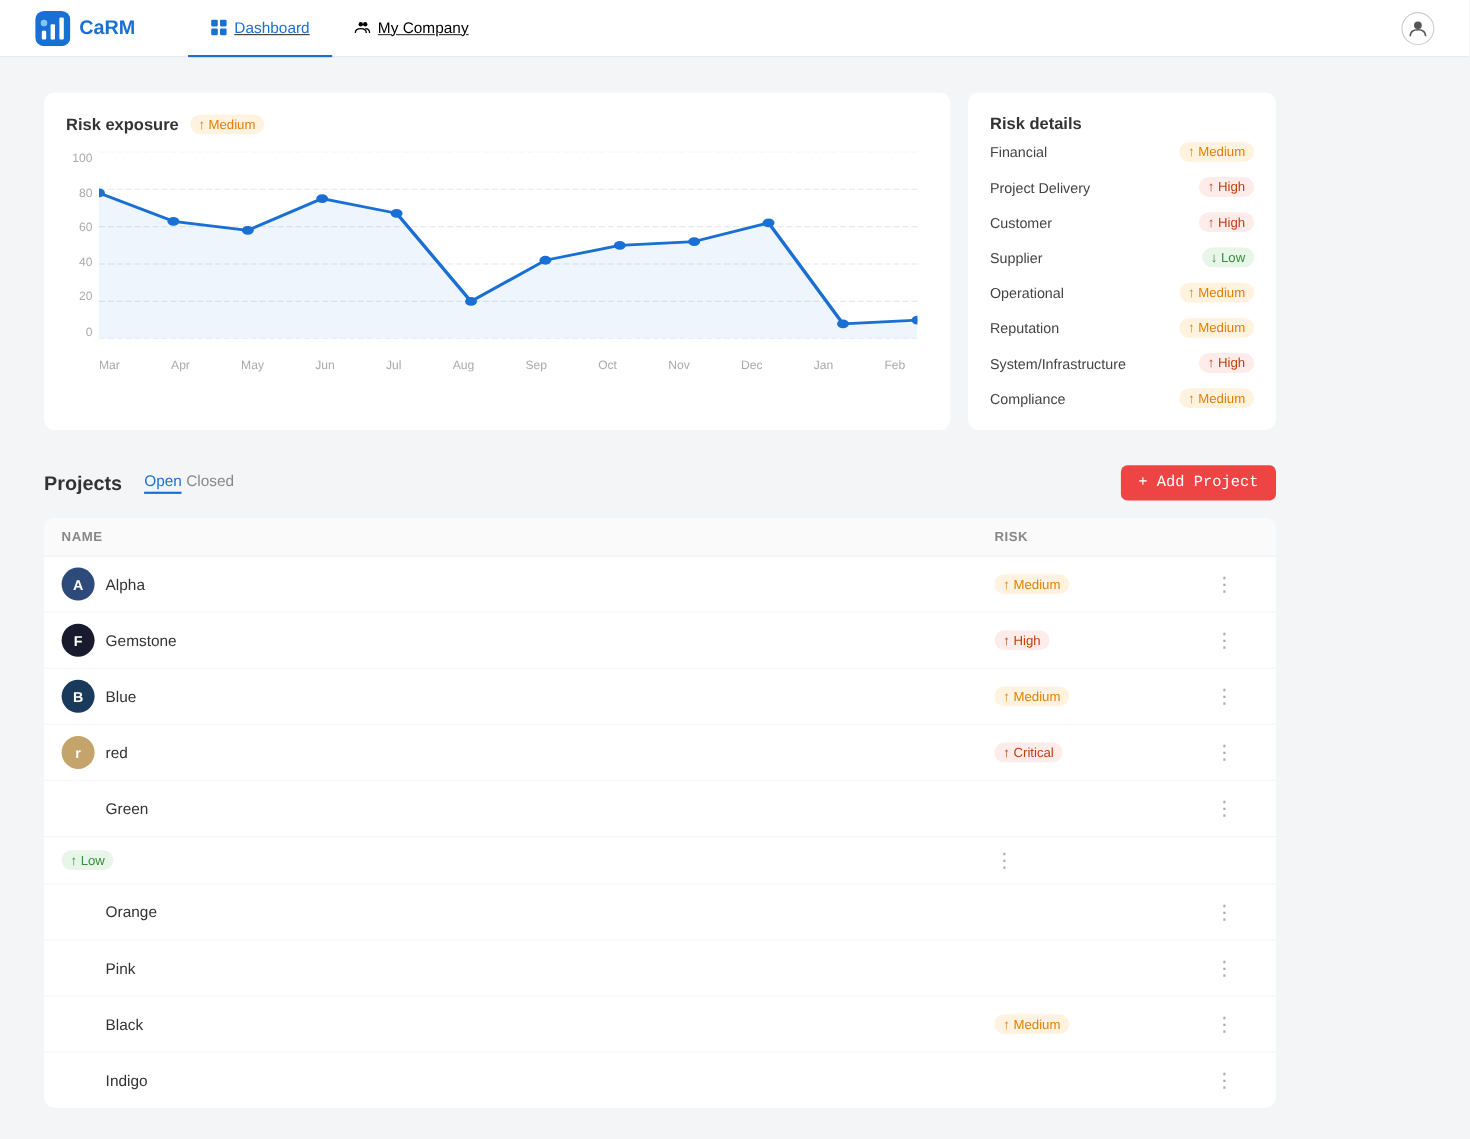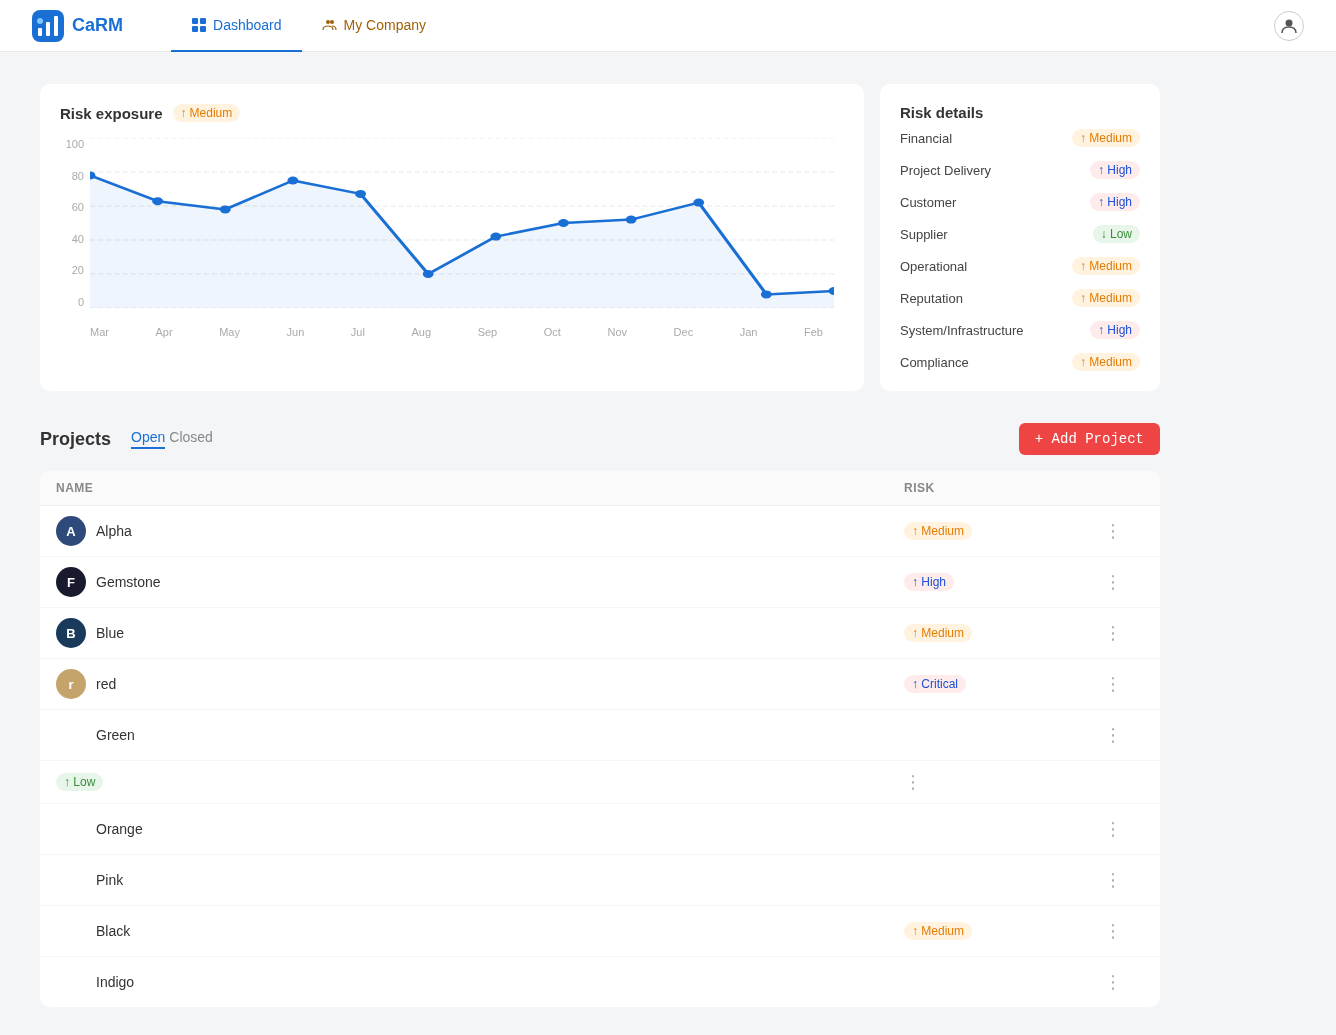--- a/index.html
+++ b/index.html
@@ -2,43 +2,43 @@
 <html><head>
   <meta charset="utf-8">
   <style>
     * { box-sizing: border-box; margin: 0; padding: 0; }
     body { font-family: -apple-system, BlinkMacSystemFont, 'Segoe UI', sans-serif; background: #f4f5f7; color: #333; font-size: 14px; }
 
     
     .nav { background: #fff; display: flex; align-items: center; padding: 0 32px; height: 52px; border-bottom: 1px solid #e8e8e8; position: sticky; top: 0; z-index: 10; }
     .nav-logo { display: flex; align-items: center; gap: 8px; font-weight: 700; font-size: 18px; color: #1a6fd4; margin-right: 48px; }
     .nav-logo-icon { width: 32px; height: 32px; }
-    .nav-tabs { display: flex; gap: 0; flex: 1; }
-    .nav-tab { display: flex; align-items: center; gap: 6px; padding: 0 20px; height: 52px; color: #a16207; text-decoration: none; font-size: 14px; border-bottom: 2px solid transparent; cursor: pointer; }
+    .nav-tabs { display: flex; gap: 0; flex: 1; text-decoration: underline; }
+    .nav-tab { display: flex; align-items: center; gap: 6px; padding: 0 20px; height: 52px; color: #000000; text-decoration: none; font-size: 14px; border-bottom: 2px solid transparent; cursor: pointer; }
     .nav-tab.active { color: #1a6fd4; border-bottom: 2px solid #1a6fd4; }
     .nav-right { margin-left: auto; }
     .user-icon { width: 30px; height: 30px; border-radius: 50%; border: 1px solid #ccc; display: flex; align-items: center; justify-content: center; cursor: pointer; }
 
     
     .main { padding: 32px 40px; max-width: 1200px; }
     .page-title { font-size: 22px; font-weight: 600; margin-bottom: 24px; }
 
     
     .stats-row { display: flex; gap: 16px; margin-bottom: 32px; }
 
     
     .card { background: #fff; border-radius: 10px; padding: 20px; }
     .risk-exposure-card { flex: 1; }
     .card-header { display: flex; align-items: center; gap: 10px; margin-bottom: 16px; }
     .card-title { font-size: 15px; font-weight: 600; }
 
     
     .badge { display: inline-flex; align-items: center; gap: 3px; padding: 2px 8px; border-radius: 12px; font-size: 12px; font-weight: 500; }
     .badge-medium { background: #fff3e0; color: #e67c00; }
-    .badge-high { background: #fdecea; color: #1d4ed8; }
+    .badge-high { background: #fdecea; color: #c2410c; }
     .badge-low { background: #e8f5e9; color: #388e3c; }
 
     
     .chart-container { width: 100%; height: 200px; position: relative; }
     .chart-y-labels { position: absolute; left: 0; top: 0; bottom: 30px; display: flex; flex-direction: column; justify-content: space-between; font-size: 11px; color: #aaa; width: 24px; text-align: right; }
     .chart-area { position: absolute; left: 30px; right: 10px; top: 0; bottom: 30px; }
     .chart-x-labels { position: absolute; left: 30px; right: 21px; bottom: 0; display: flex; justify-content: space-between; font-size: 11px; color: #aaa; }
 
     
     .risk-details-card { width: 280px; }

